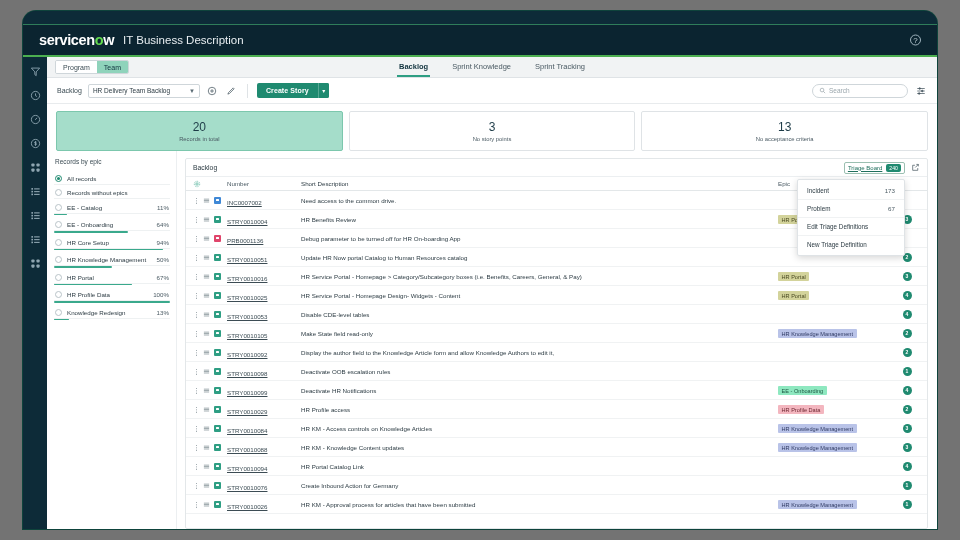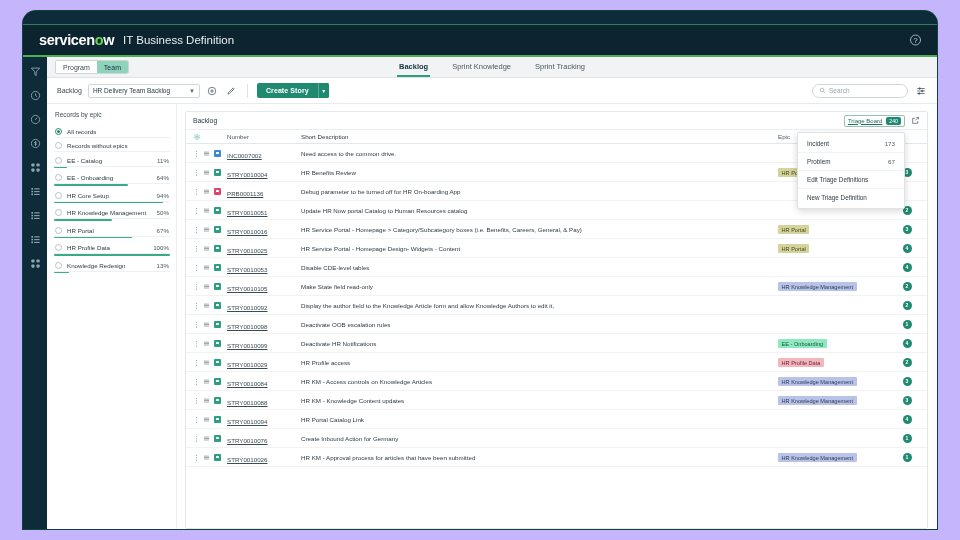--- a/index.html
+++ b/index.html
@@ -5,21 +5,21 @@
   * { box-sizing: border-box; margin: 0; padding: 0; }
   html, body {
     width: 960px; height: 540px;
     background: #ffffff;
     font-family: "Liberation Sans", sans-serif;
     overflow: hidden;
   }
   .screen {
     position: relative;
     width: 960px; height: 540px;
-    background: #c4b5fd;
+    background: #737373;
   }
   
   .window {
     position: absolute;
     left: 22px; top: 10px;
     width: 916px; height: 520px;
     background: #0d2b38;
     border-radius: 14px 14px 0 0;
     border: 1px solid #16a34a33;
     overflow: hidden;
@@ -231,21 +231,21 @@
 </style>
 </head>
 <body>
 
 <div class="screen">
   <div class="window">
     <div class="win-topbar"></div>
 
     <div class="app-header">
       <div class="logo"><span>servicen</span><span class="o-dot">o</span><span>w</span></div>
-      <div class="app-title">IT Business Definition</div>
+      <div class="app-title">IT Business Description</div>
       <div class="help-icon">?</div>
     </div>
 
     <div class="app-body">
 
       <div class="icon-rail">
         <div class="rail-ico">
           <svg viewBox="0 0 16 16" fill="none" stroke="currentColor" stroke-width="1.3">
               <path d="M2 3h12l-5 5.5V14l-2-1.5V8.5z"></path>
             </svg>
@@ -363,20 +363,34 @@
           <div class="ico-btn">
             <svg viewBox="0 0 16 16" fill="none" stroke="currentColor" stroke-width="1.2">
                 <path d="M2 4h12M2 8h12M2 12h12"></path>
                 <circle cx="6" cy="4" r="1.3" fill="currentColor"></circle>
                 <circle cx="10" cy="8" r="1.3" fill="currentColor"></circle>
                 <circle cx="5" cy="12" r="1.3" fill="currentColor"></circle>
               </svg>
           </div>
         </div>
 
+        <div class="stats-row">
+            <div class="stat-card sel">
+              <div class="stat-num">20</div>
+              <div class="stat-lbl">Records in total</div>
+            </div>
+            <div class="stat-card">
+              <div class="stat-num">3</div>
+              <div class="stat-lbl">No story points</div>
+            </div>
+            <div class="stat-card">
+              <div class="stat-num">13</div>
+              <div class="stat-lbl">No acceptance criteria</div>
+            </div>
+          </div>
           <div class="panes">
 
           <div class="left-pane">
             <div class="rbe-title" style="margin-top:0">Records by epic</div>
             <div id="epic-list">
                 <div class="epic-row">
                   <span class="radio on"></span>
                   <span class="epic-name">All records</span>
                 </div>
                 <div class="epic-row">

